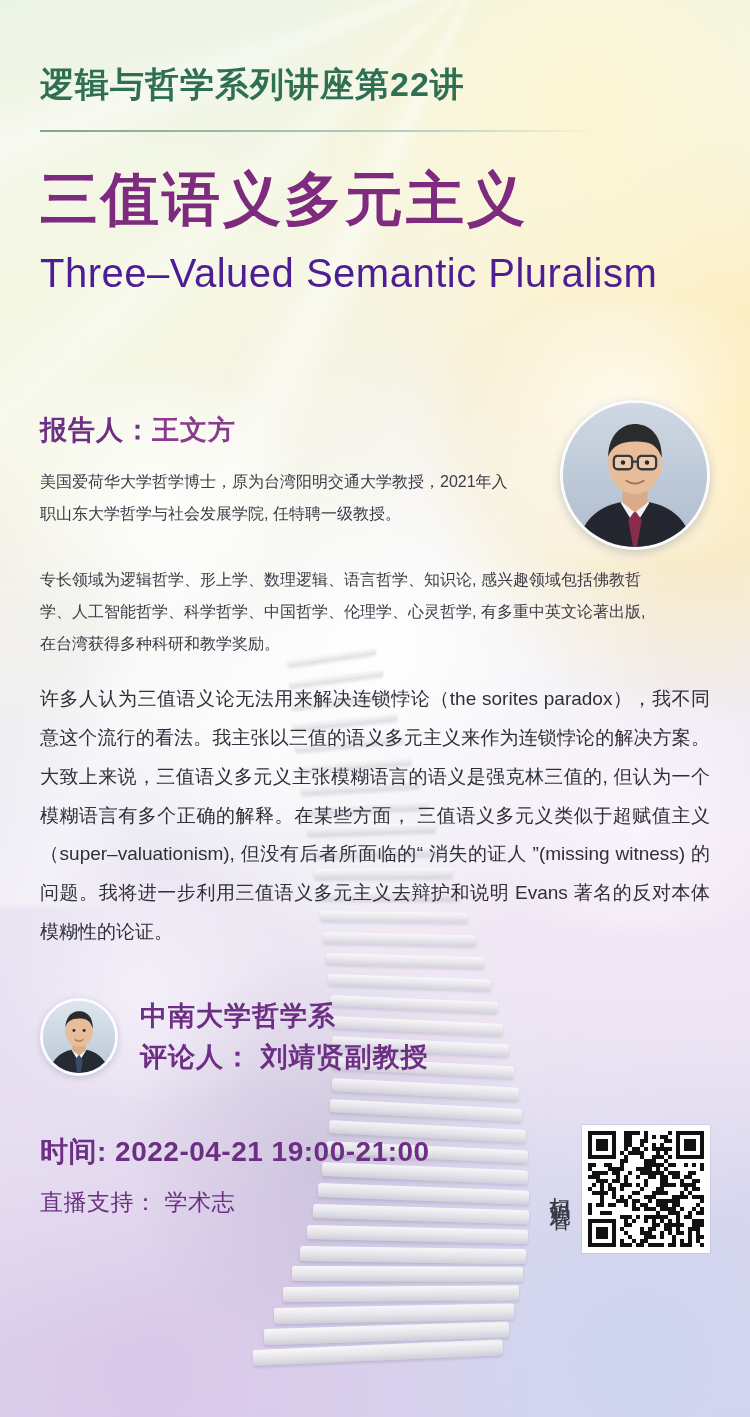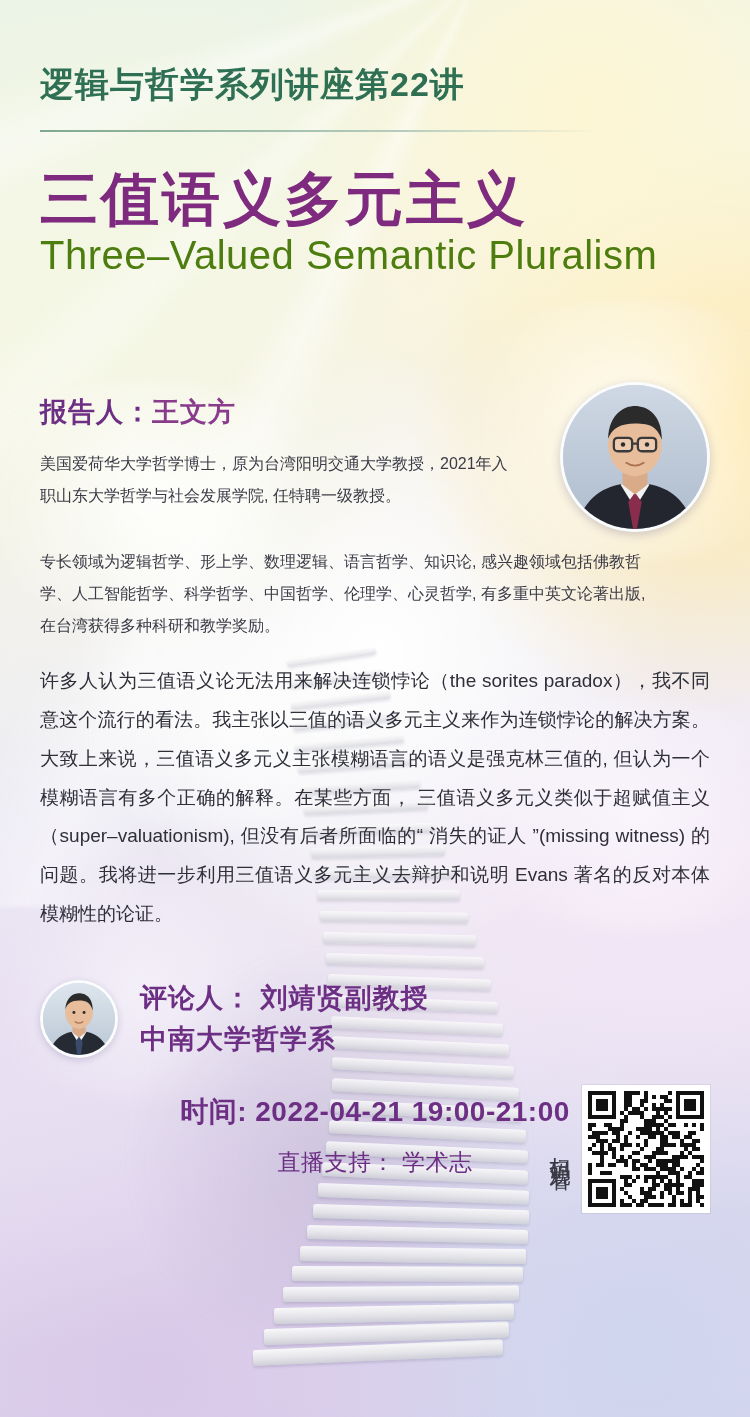--- a/index.html
+++ b/index.html
@@ -94,23 +94,23 @@
 
   .title-cn {
     margin-top: 34px;
     font-size: 58px;
     font-weight: bold;
     color: #7e2a7f;
     letter-spacing: 3px;
     line-height: 1.15;
   }
   .title-en {
-    margin-top: 0;
+    margin-top: 18px;
     font-size: 40px;
-    color: #4d7c0f;
+    color: #4c1d95;
     letter-spacing: .5px;
     font-weight: 400;
     white-space: nowrap;
   }
 
   .speaker-block { margin-top: 116px; position: relative; min-height: 200px; }
   .speaker-line {
     font-size: 27px;
     font-weight: bold;
     color: #6d2f84;
@@ -176,21 +176,21 @@
   }
   .avatar-sm svg { display:block; width:100%; height:100%; }
   .commentator-text {
     font-size: 27px;
     font-weight: bold;
     color: #6d2f84;
     line-height: 1.5;
     letter-spacing: 1px;
   }
 
-  .footer { margin-top: 34px; position: relative; text-align: center; }
+  .footer { margin-top: 56px; position: relative; }
   .time-row {
     font-size: 28px;
     font-weight: bold;
     color: #6d2f84;
     letter-spacing: .5px;
   }
   .time-row .label { color: #6d2f84; }
   .org-row, .live-row {
     margin-top: 18px;
     font-size: 23px;
@@ -340,22 +340,22 @@
         <path d="M39 58 L43 64 L41 78 L37 78 L35 64 Z" fill="#394a6b"></path>
         <path d="M32 44 h14 v10 l-7 5 l-7 -5 Z" fill="#d9ab89"></path>
         <ellipse cx="39" cy="32" rx="15" ry="17.5" fill="#e7bd9b"></ellipse>
         <path d="M24 29 C25 15 33 11 39 11 C46 11 54 15 54 30 C51 21 47 19 39 19 C31 19 26 22 24 29 Z" fill="#2b2b2b"></path>
         <circle cx="33.5" cy="32" r="1.6" fill="#2b2b2b"></circle>
         <circle cx="44.5" cy="32" r="1.6" fill="#2b2b2b"></circle>
         <path d="M35 42 q4 3 8 0" stroke="#a9714f" stroke-width="1.5" fill="none" stroke-linecap="round"></path>
       </svg>
     </div>
     <div class="commentator-text">
+      <div>中南大学哲学系</div>
       <div>评论人： 刘靖贤副教授</div>
-      <div>中南大学哲学系</div>
     </div>
   </div>
 
   <div class="footer">
     <div class="time-row">
       <span class="label">时间:</span>
       <span>2022-04-21  19:00-21:00</span>
     </div>
     <div class="live-row">直播支持： 学术志</div>
 

